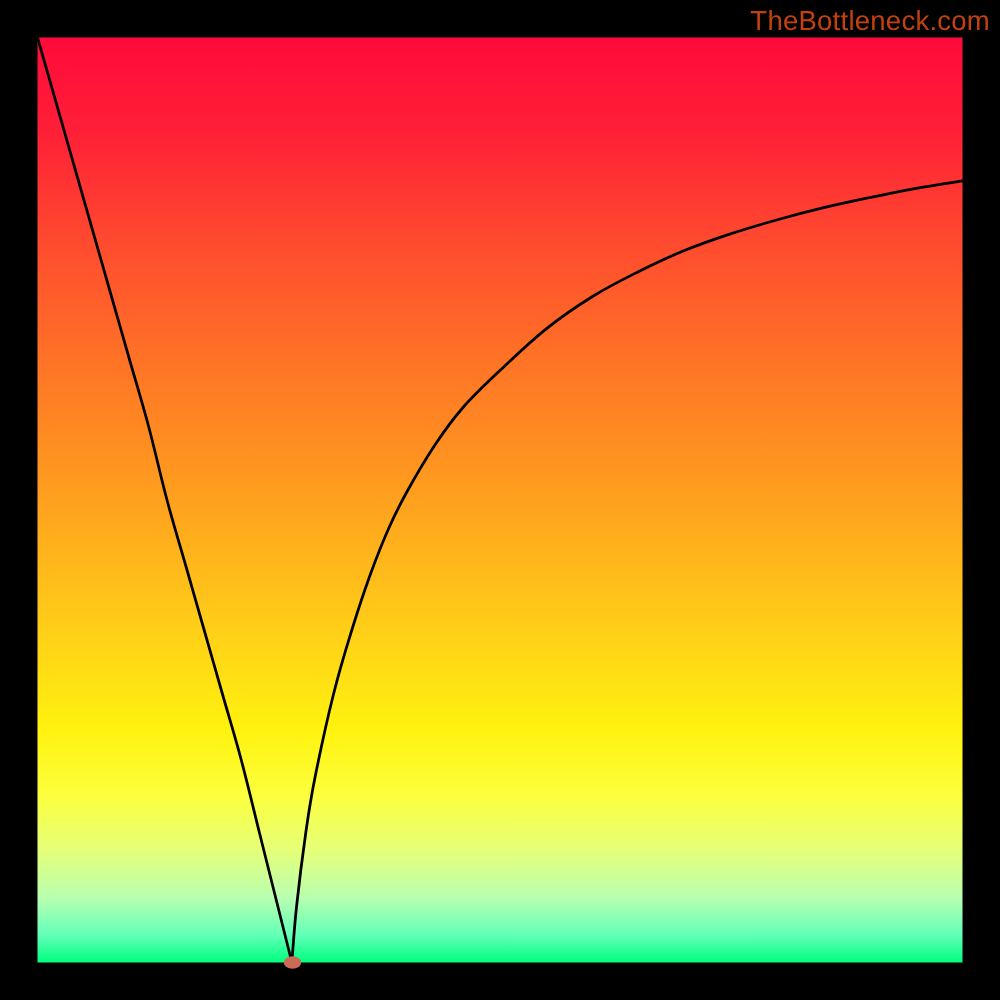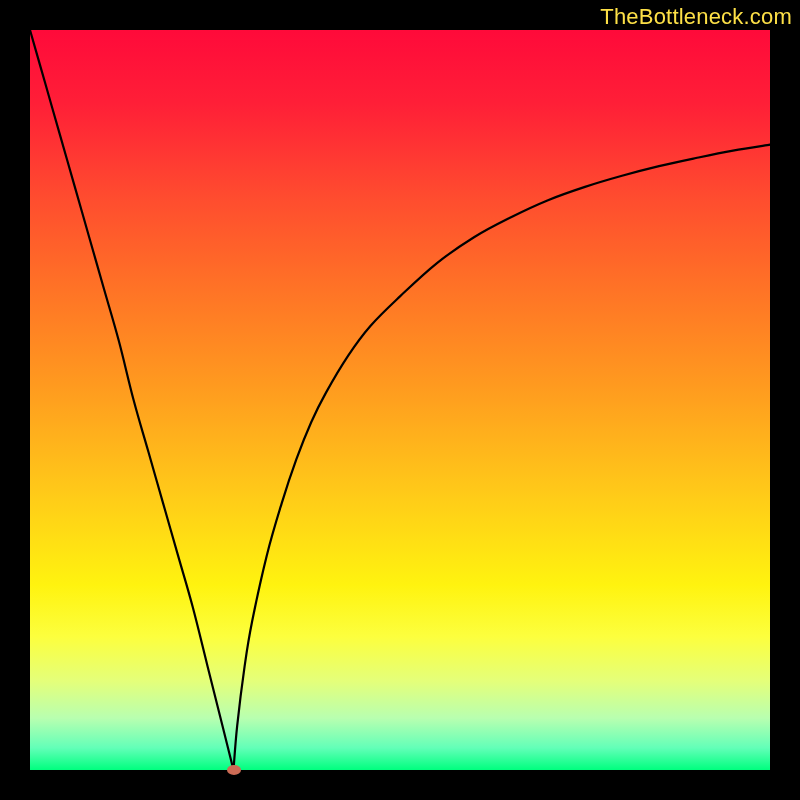--- a/index.html
+++ b/index.html
@@ -29,21 +29,21 @@
       #e4ff7a 88%,
       #b8ffb0 93%,
       #63ffb8 97%,
       #00ff7f 100%
     );
   }
   .watermark {
     position: absolute;
     top: 4px;
     right: 8px;
-    color: #fde047;
+    color: #c2410c;
     font-size: 22px;
     letter-spacing: 0.2px;
     z-index: 50;
     font-weight: 500;
   }
   svg.curve {
     position: absolute;
     left: 0;
     top: 0;
     width: 740px;

